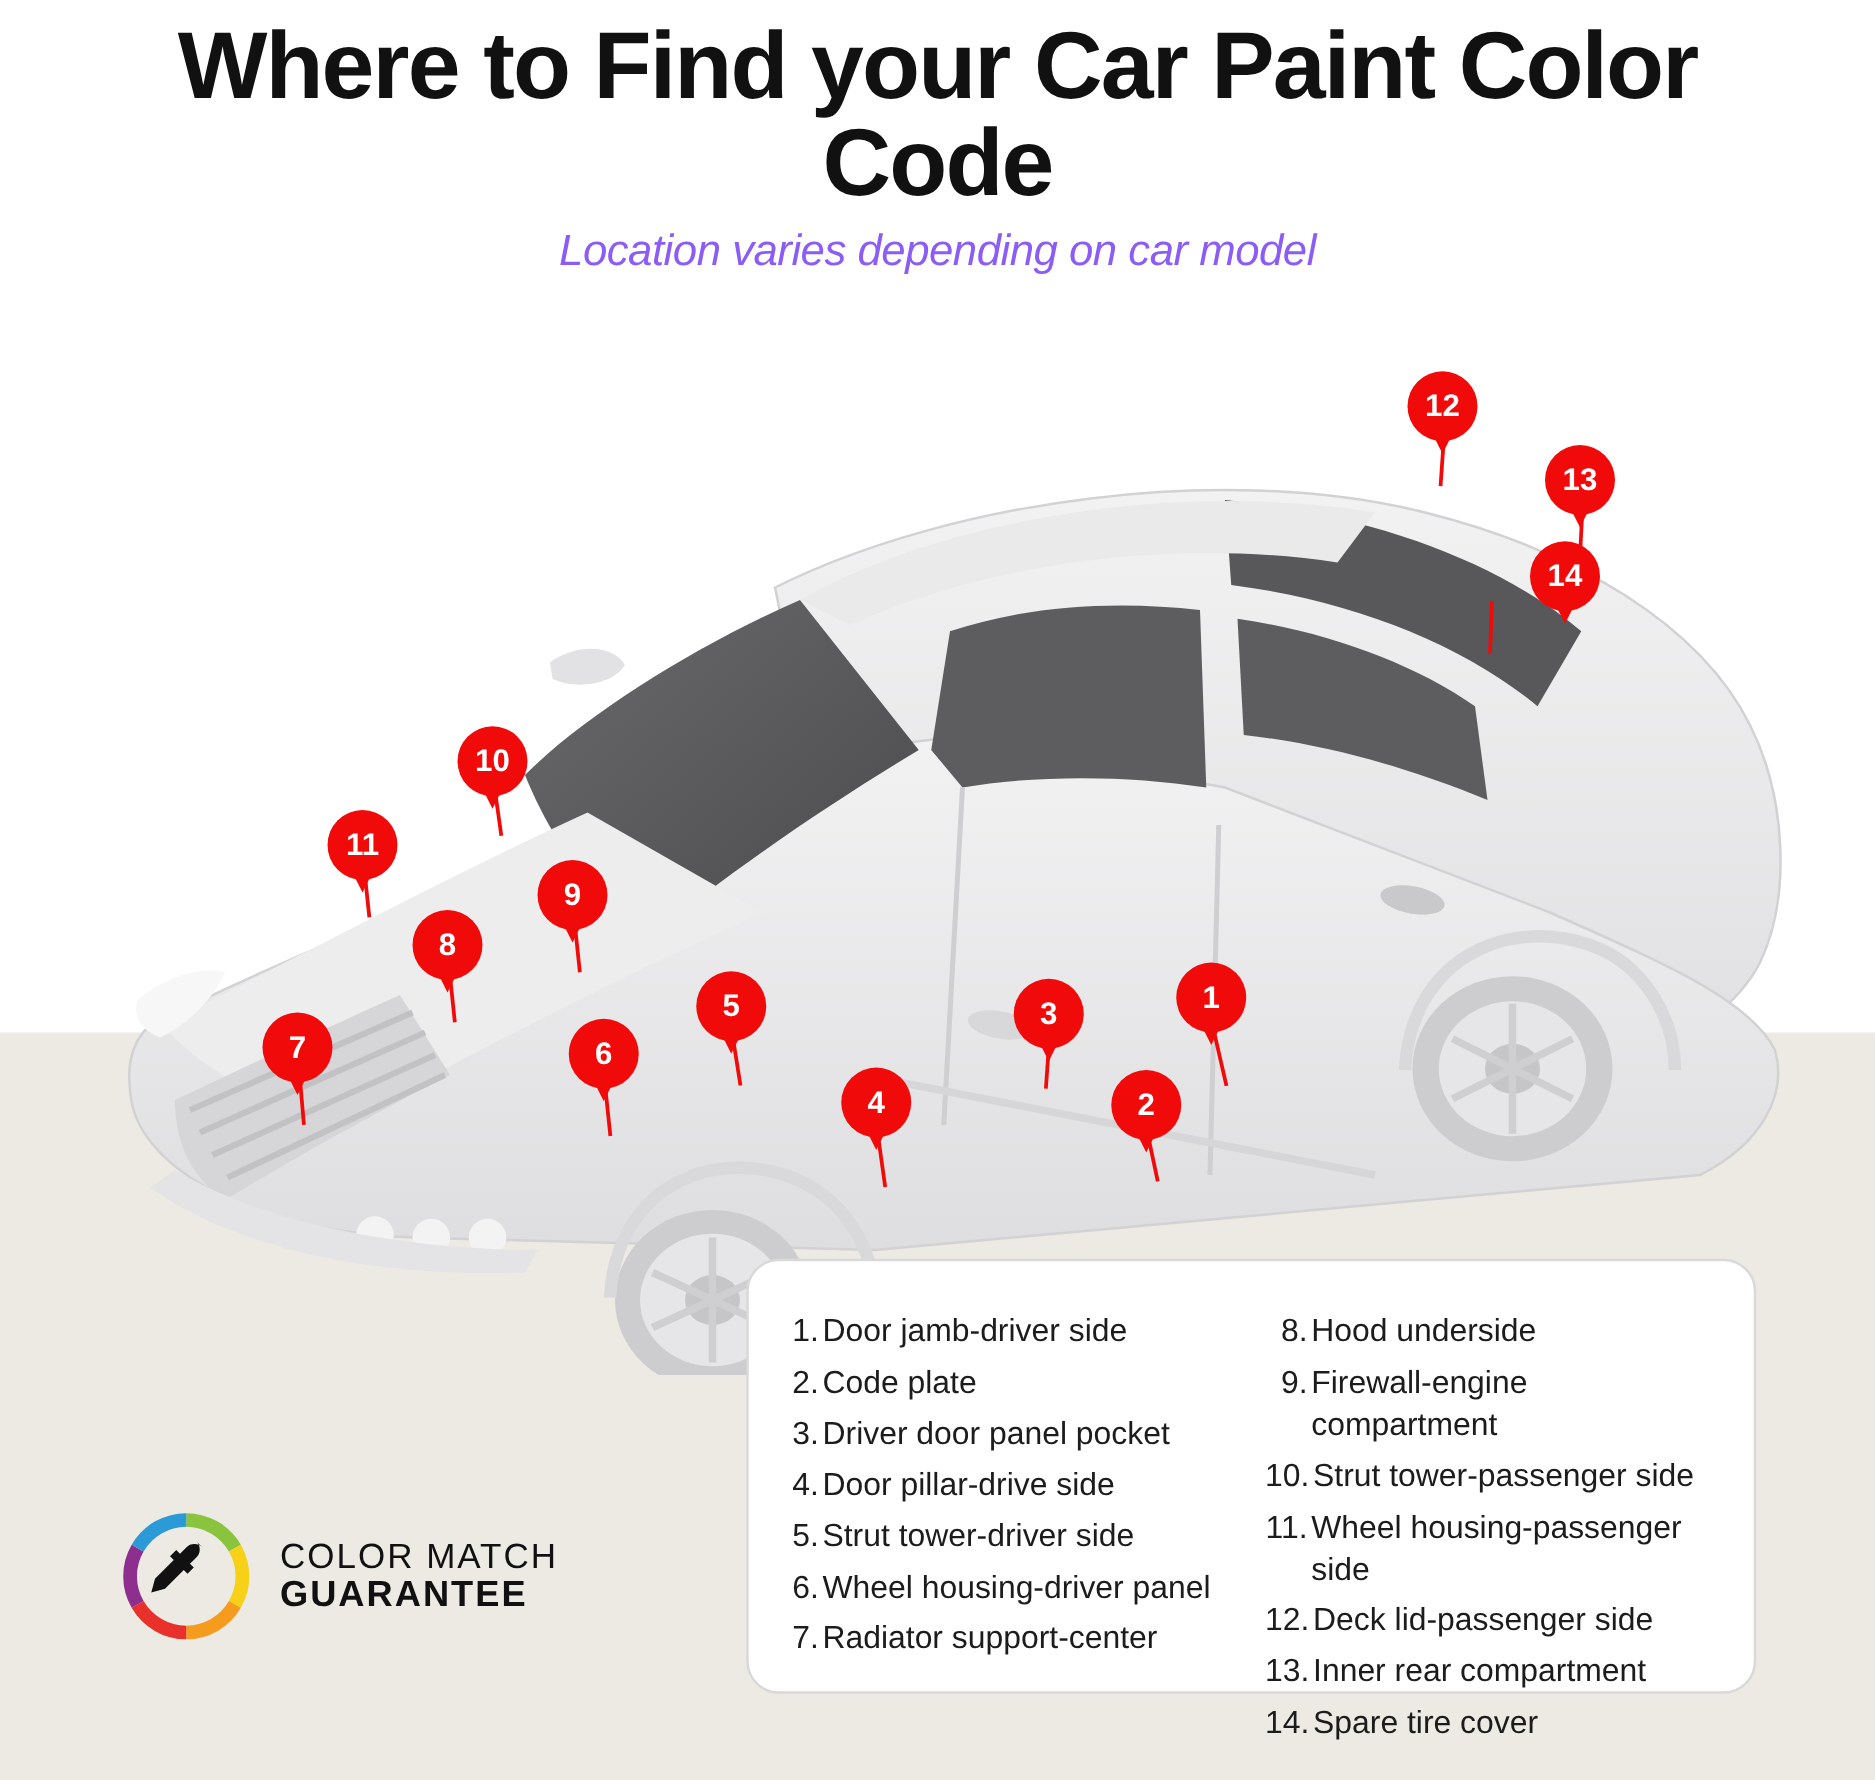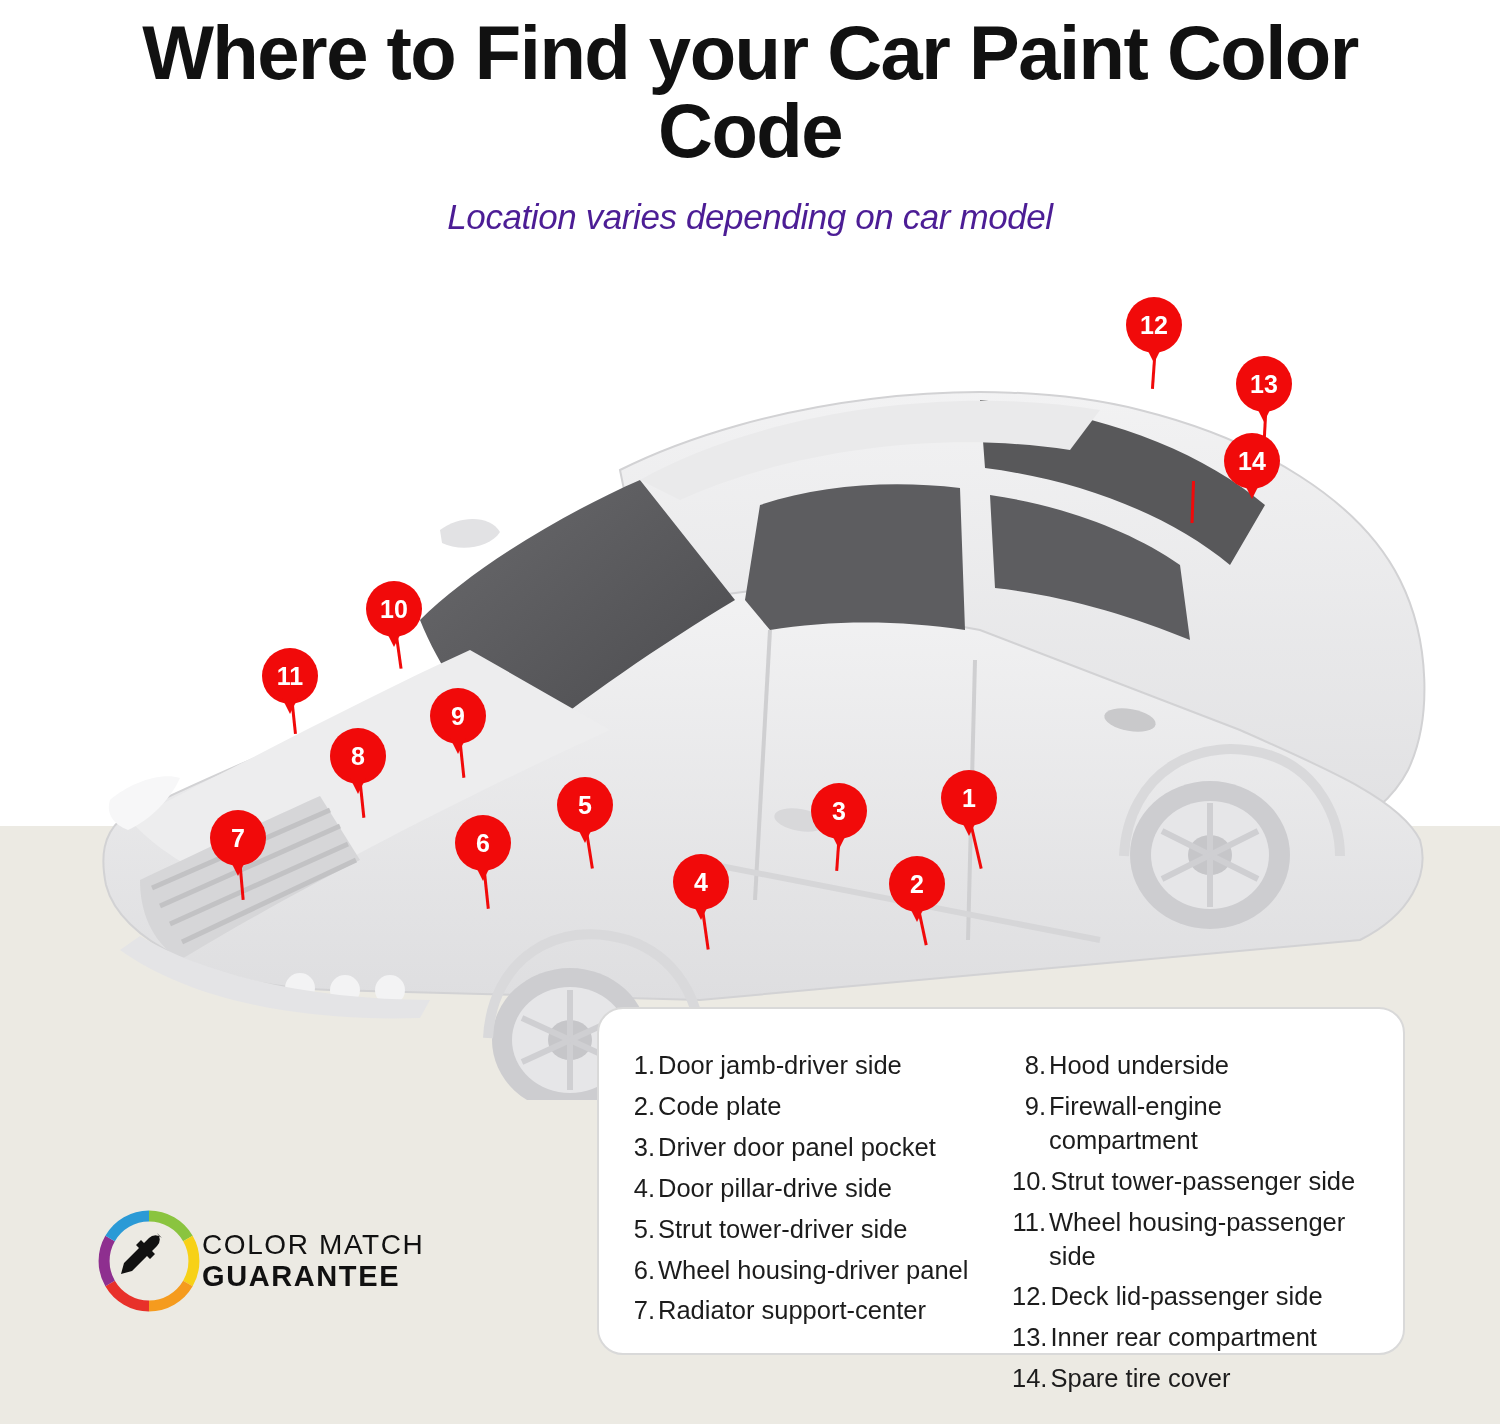--- a/index.html
+++ b/index.html
@@ -32,22 +32,22 @@
     font-weight: bold;
     line-height: 1.02;
     letter-spacing: -1.5px;
     color: #111111;
     margin: 0;
     padding: 0 120px;
   }
   .subtitle {
     font-size: 35px;
     font-style: italic;
-    color: #4c1d95;
-    margin: 28px 0 0 0;
+    color: #8b5cf6;
+    margin: 12px 0 0 0;
     letter-spacing: -0.4px;
   }
 
   
   .ground {
     position: absolute;
     left: 0;
     top: 826px;
     width: 1500px;
     height: 598px;
@@ -143,20 +143,21 @@
   
   .logo-wrap {
     position: absolute;
     left: 96px;
     top: 1208px;
     display: flex;
     align-items: center;
     z-index: 6;
   }
   .logo-text {
+    margin-left: 22px;
     line-height: 1.12;
   }
   .logo-line1 {
     font-size: 28px;
     letter-spacing: 1.6px;
     color: #111111;
   }
   .logo-line2 {
     font-size: 29px;
     font-weight: bold;

